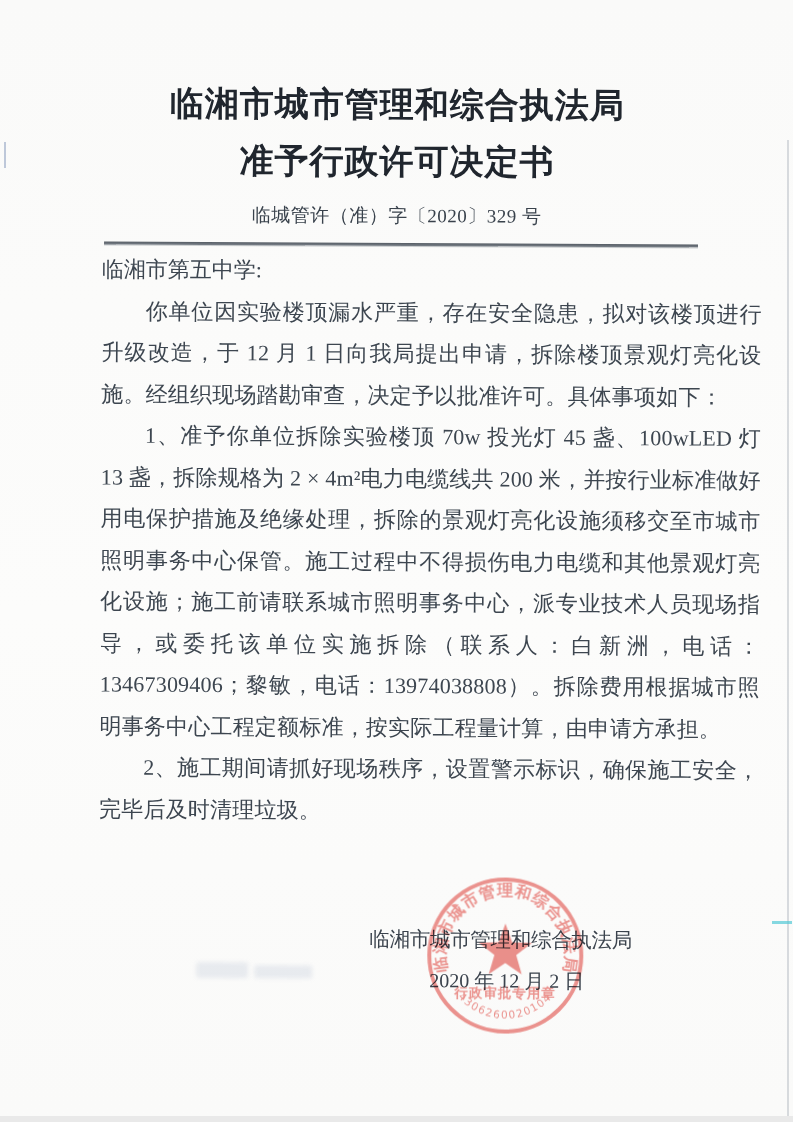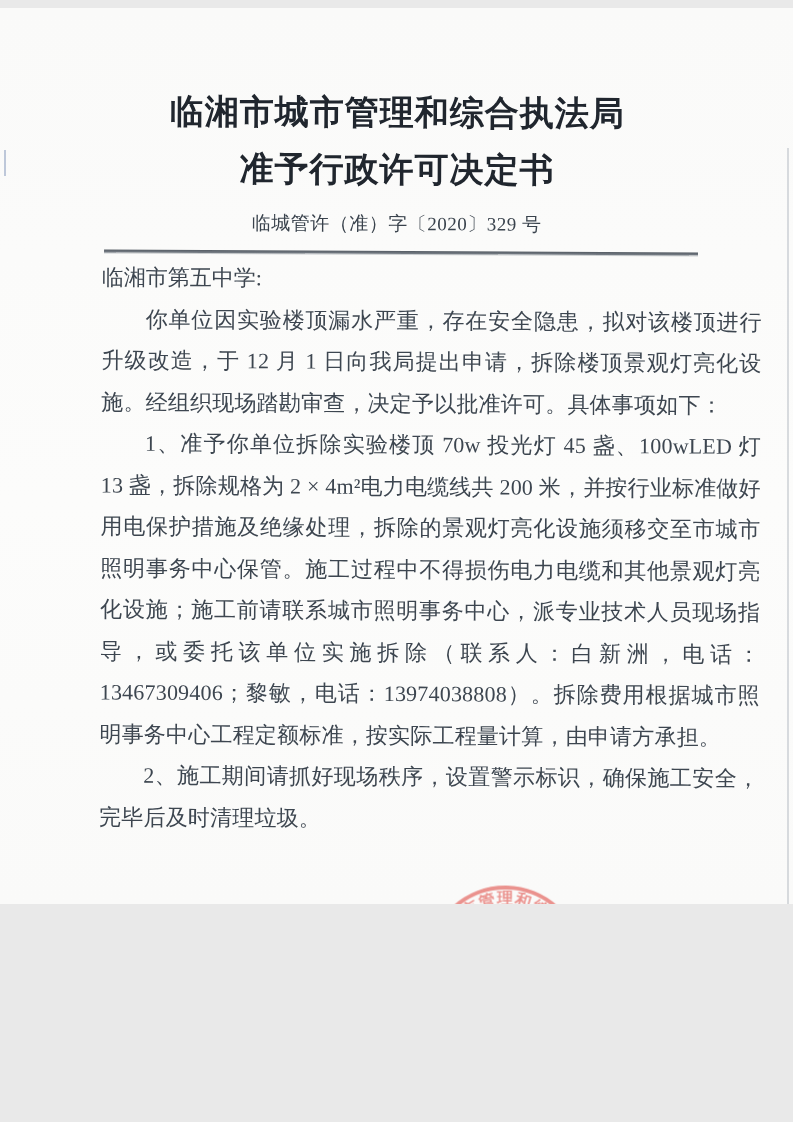--- a/index.html
+++ b/index.html
@@ -1,19 +1,19 @@
 <!DOCTYPE html>
 <html lang="zh"><head>
 <meta charset="utf-8">
 <style>
   html,body{margin:0;padding:0;background:#e9e9e9;}
   .page{
     position:relative;
-    width:793px;height:896px;
-    margin:8px auto;
+    width:793px;height:1116px;
+    margin:0 auto;
     background:linear-gradient(180deg,#fafaf9 0%,#fcfcfb 55%,#fafaf9 100%);
     overflow:hidden;
     font-family:"Liberation Serif","DejaVu Serif",serif;
   }
   
   .content{position:absolute;inset:0;transform:rotate(0.3deg);transform-origin:400px 250px;}
 
   .title{ text-align:center; color:#20262e; font-weight:bold; }
   .title-line{ font-size:34px; line-height:57px; letter-spacing:1px; }
   .title-line.first{ margin-top:76px; }

